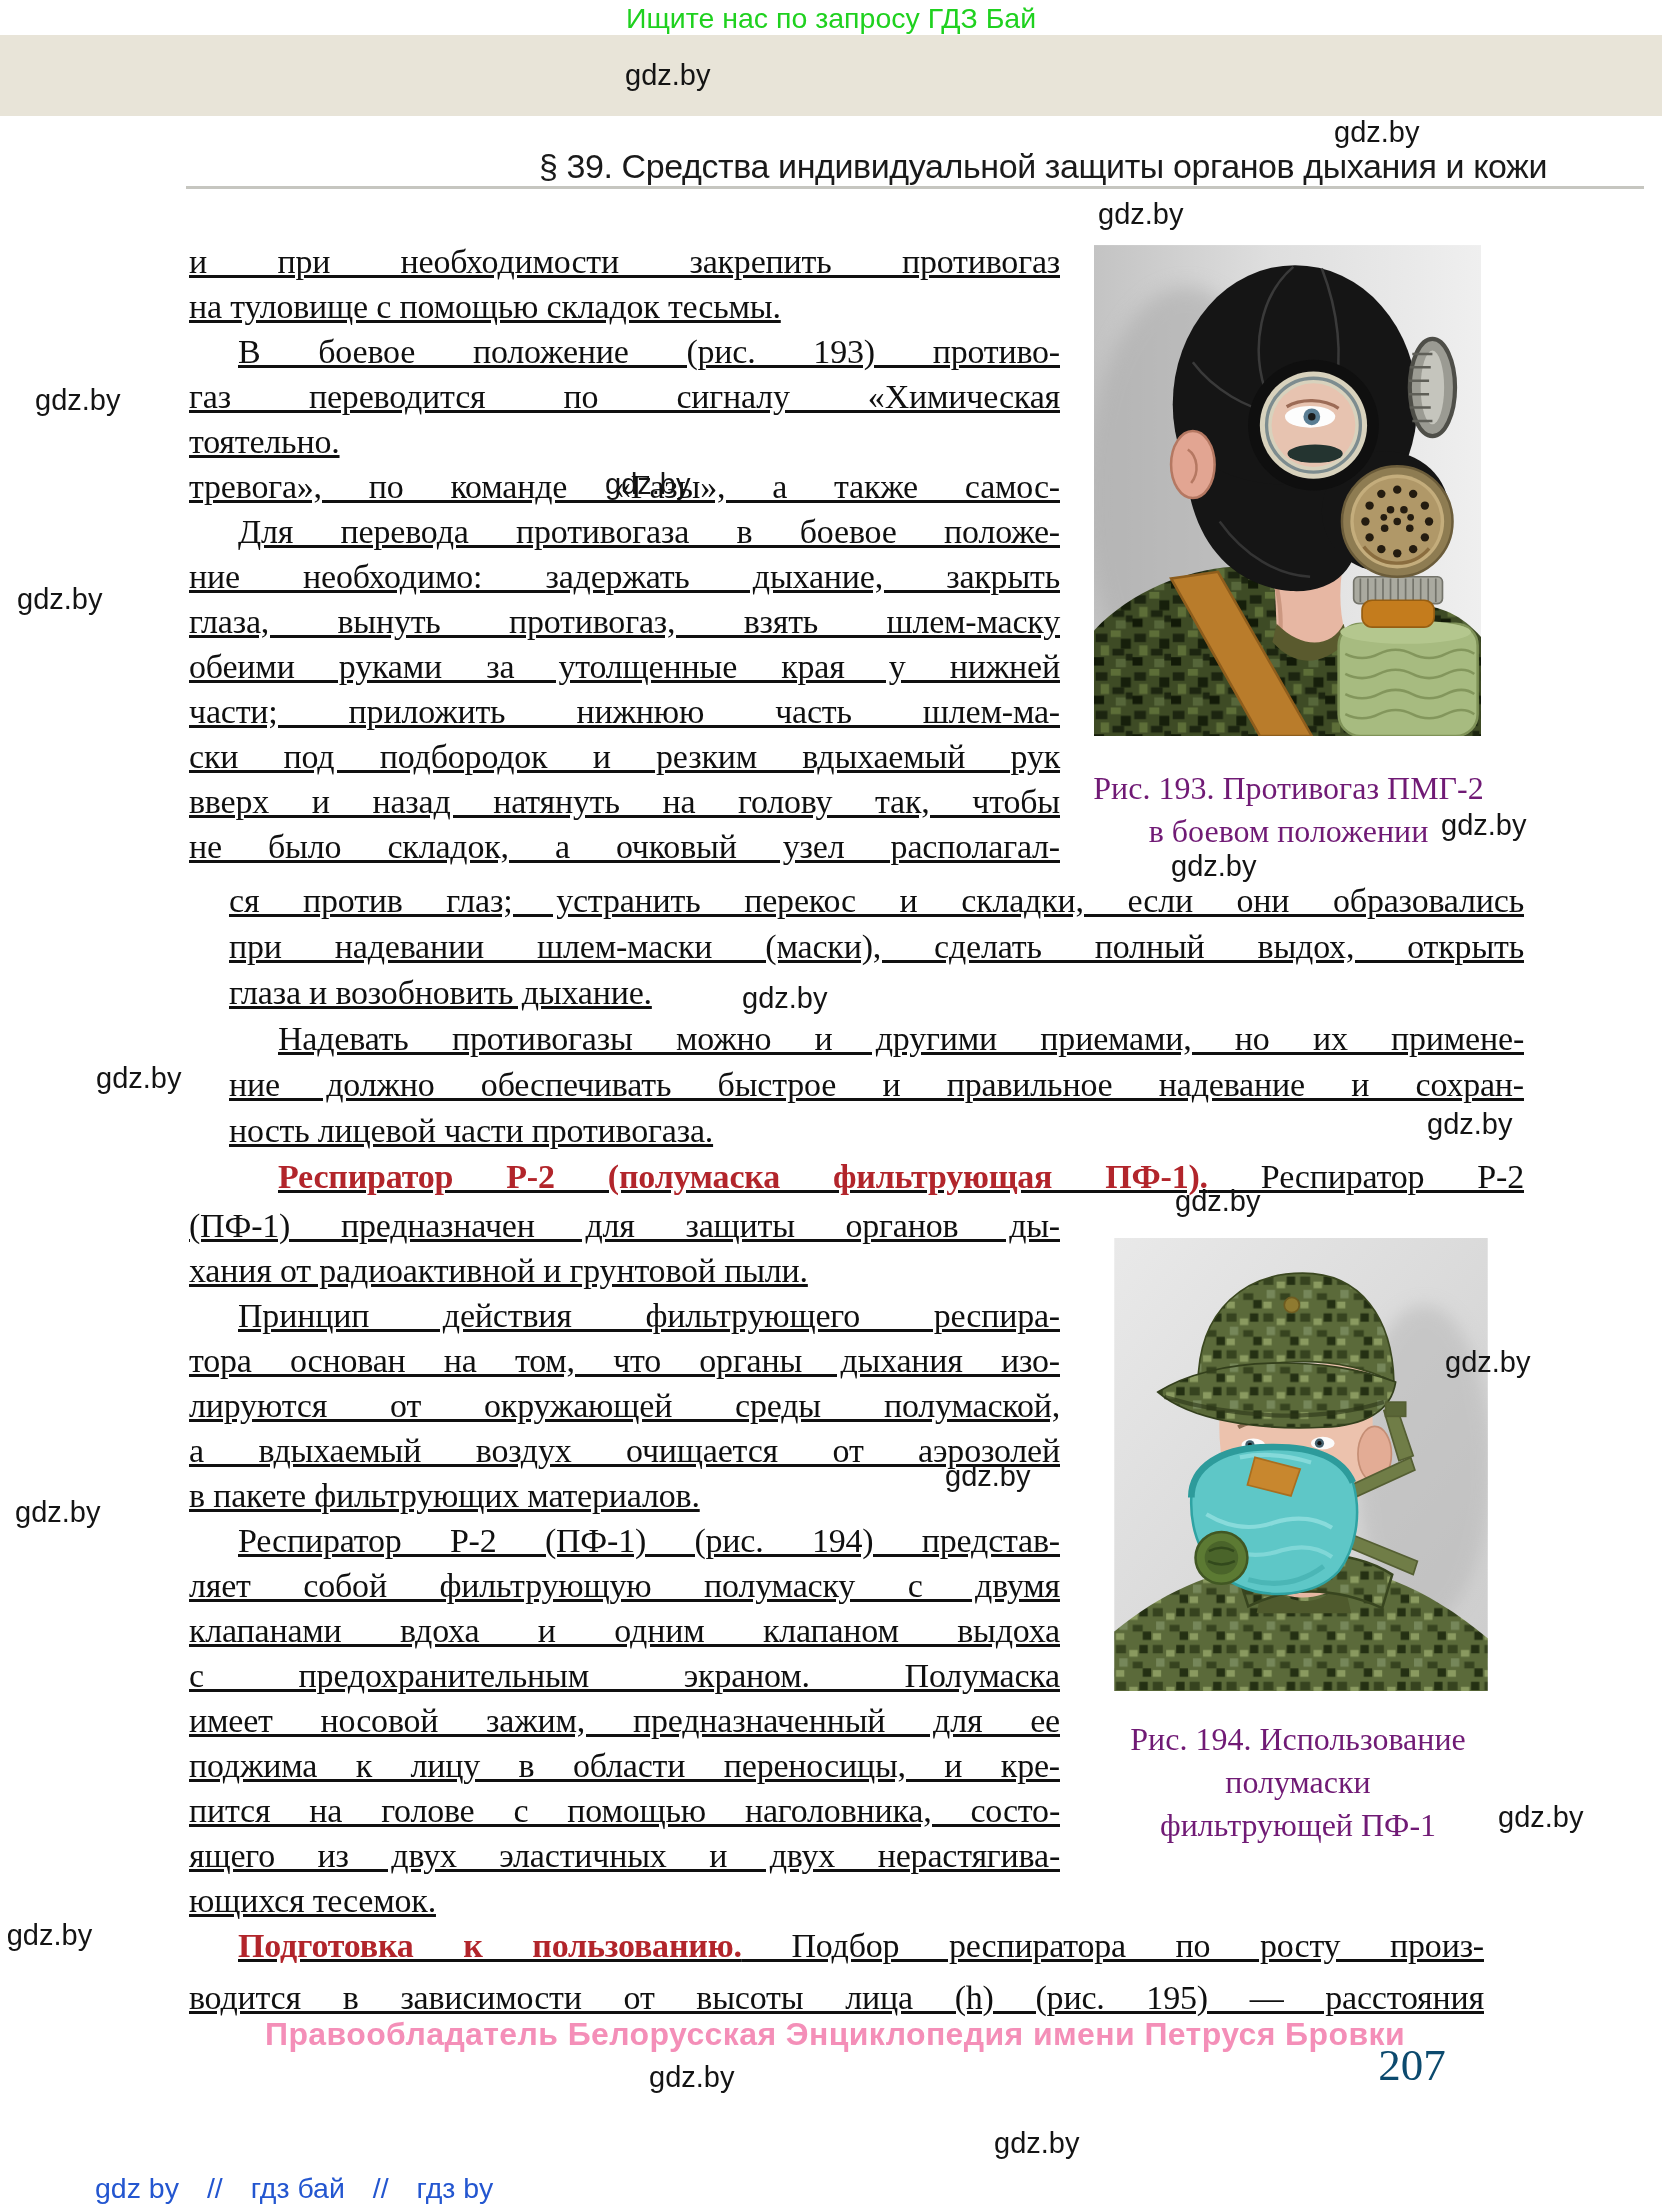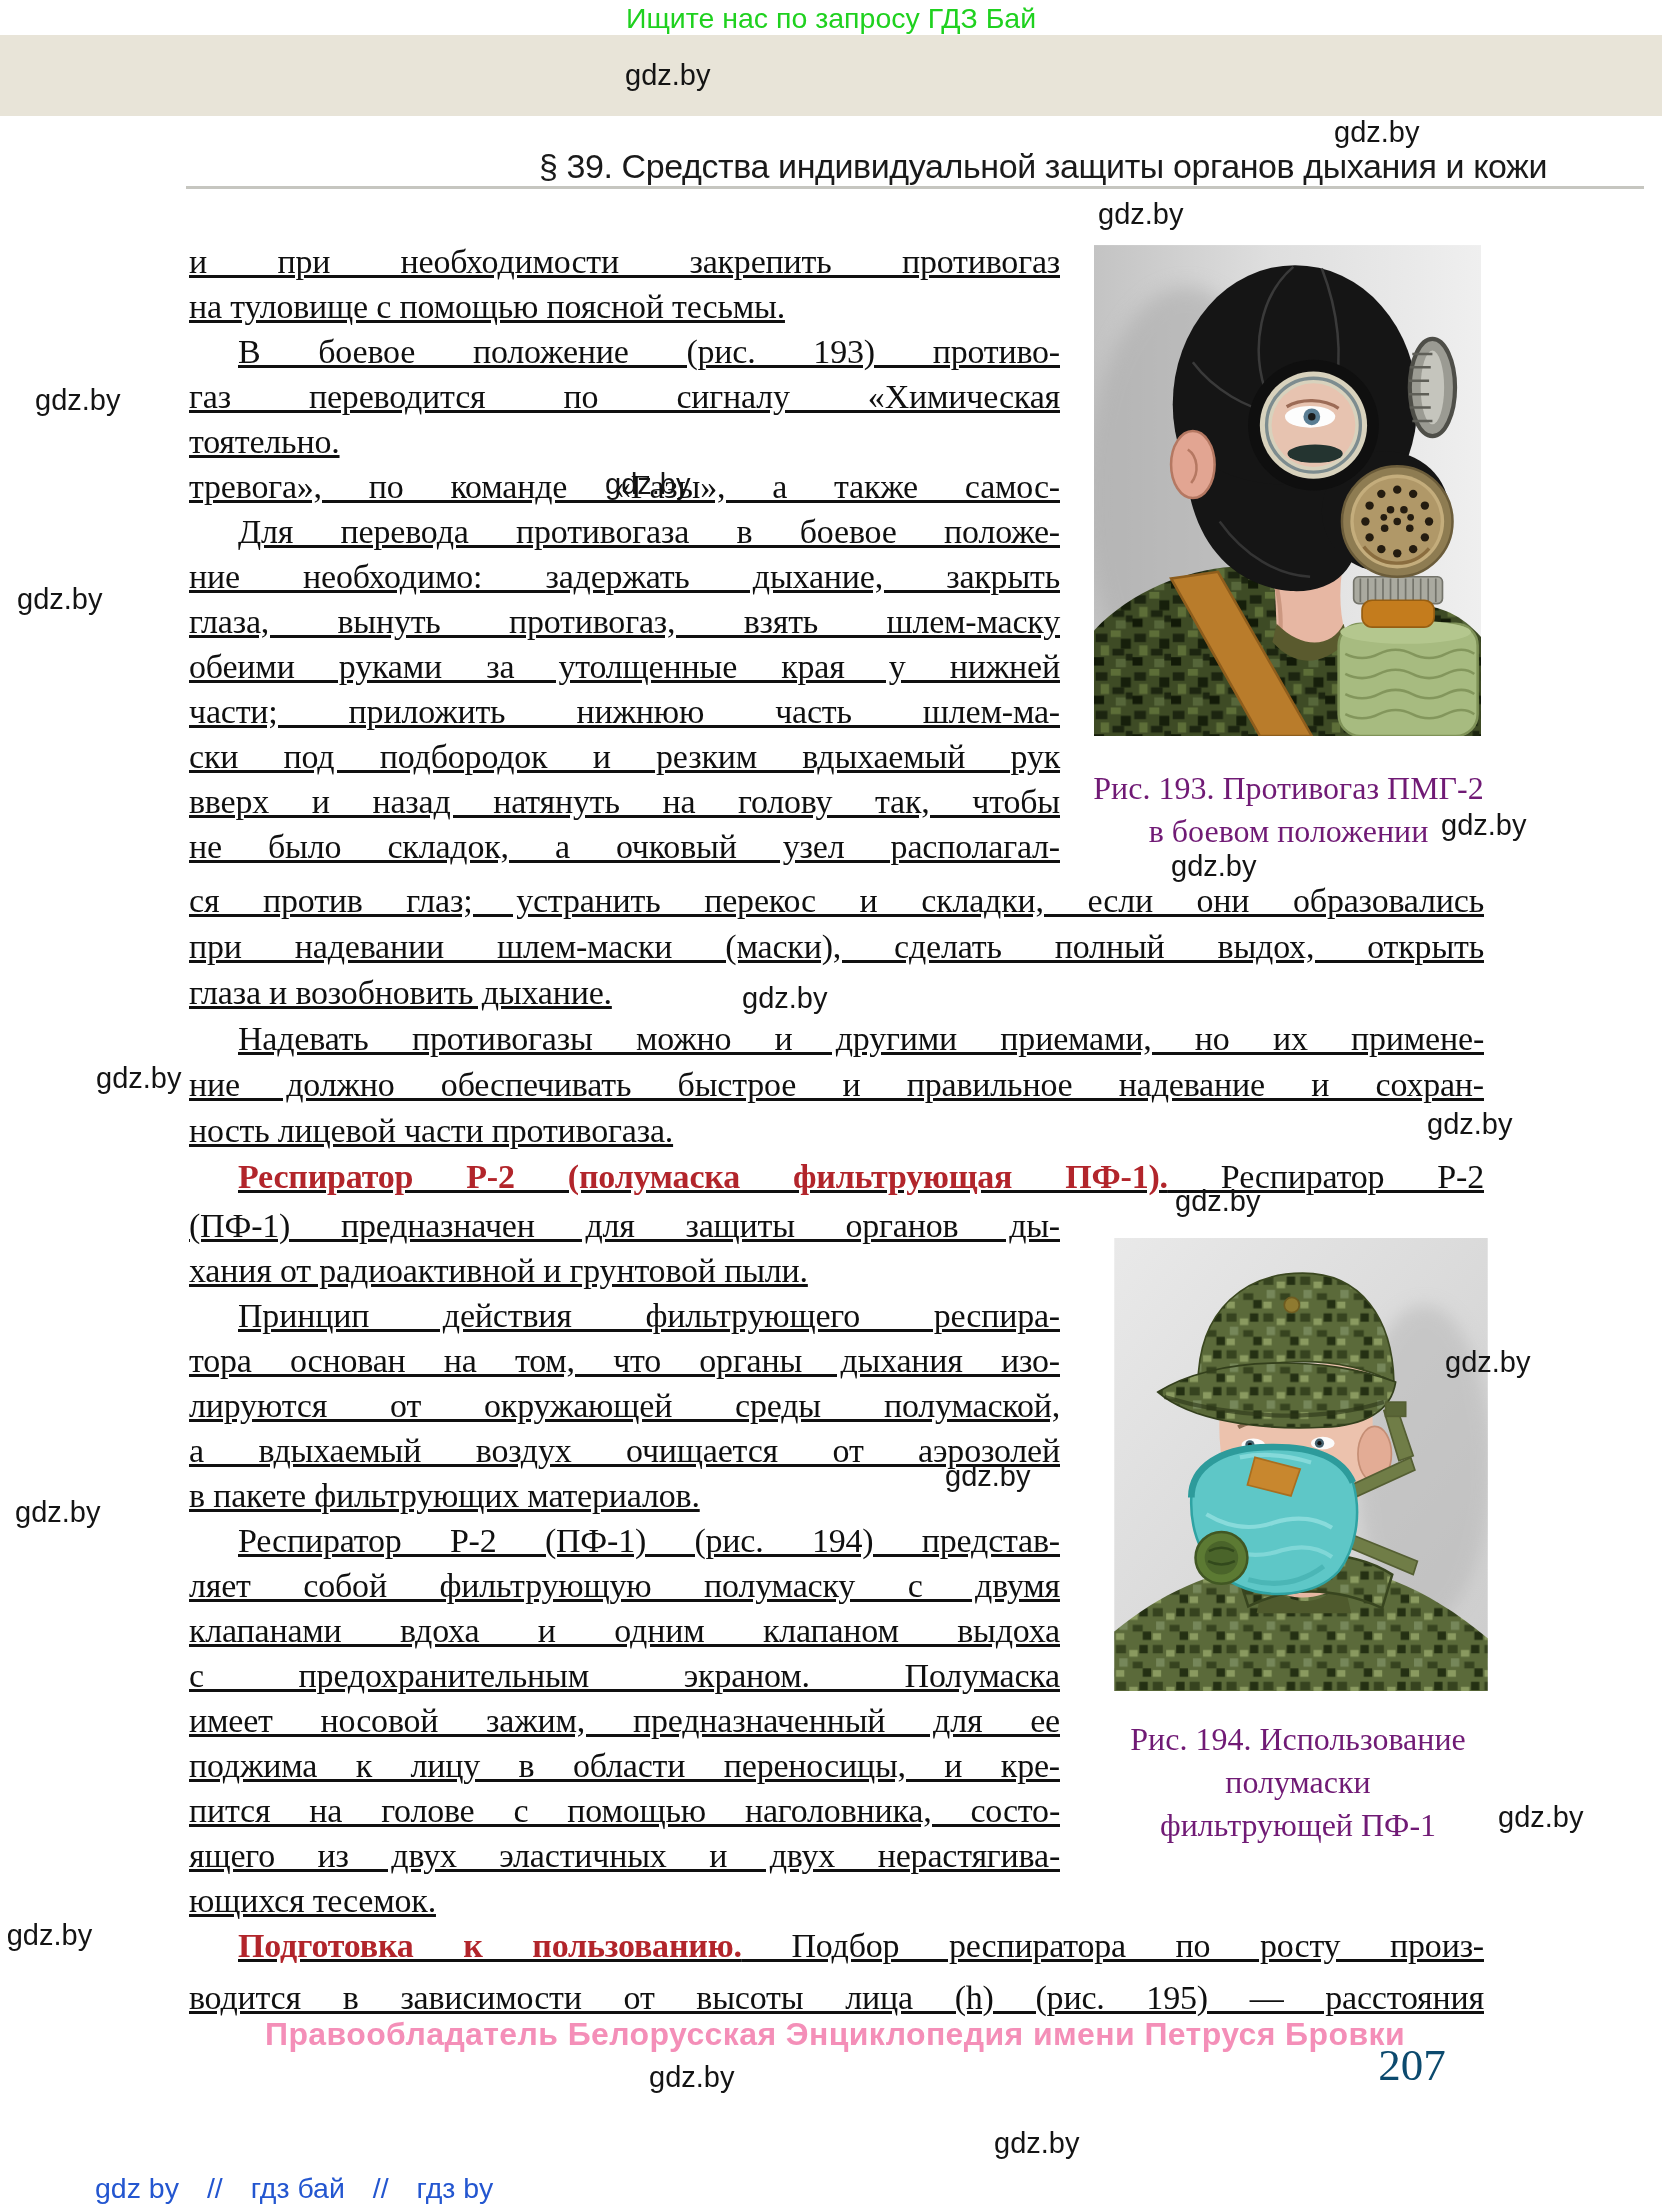--- a/index.html
+++ b/index.html
@@ -9,21 +9,21 @@
     --red:#b2252b; --green:#1fd11f; --pink:#f48fb8; --blue:#2356d0; --beige:#e8e4d8;
   }
   .banner{position:absolute;top:1.7px;left:0;width:100%;text-align:center;
           font-family:"Liberation Sans",sans-serif;font-size:28.5px;color:var(--green);}
   .band{position:absolute;top:35px;left:0;width:100%;height:81px;background:var(--beige);}
   .header{position:absolute;top:147px;left:419px;width:1248px;text-align:center;
           font-family:"Liberation Sans",sans-serif;font-size:34px;letter-spacing:-0.4px;color:#1a1a1a;}
   .rule{position:absolute;top:186px;left:186px;width:1458px;height:3.4px;background:#c6c6c0;}
   .wm{position:absolute;font-family:"Liberation Sans",sans-serif;font-size:29px;color:#141414;white-space:nowrap;}
   .sec{position:absolute;font-size:34px;line-height:45px;letter-spacing:-0.2px;}
-  .sec.lh55{line-height:46px;}
+  .sec.lh55{line-height:46px;margin-left:40px;}
   .sec.lh62{line-height:52px;}
   .ln{white-space:normal;text-decoration:underline;}
   .jf{text-align:justify;text-align-last:justify;}
   .ind{text-indent:49px;}
   .red{color:var(--red);font-weight:bold;}
   .cap{position:absolute;font-family:Liberation Serif, serif;font-size:32px;line-height:43px;
        text-align:center;color:#701a75;}
   .photo{position:absolute;}
   .copyright{position:absolute;top:2016px;left:127px;width:1416px;text-align:center;
              font-family:"Liberation Sans",sans-serif;font-size:32px;color:var(--pink);letter-spacing:0.4px;font-weight:bold;}
@@ -44,21 +44,21 @@
   <span class="wm" style="left:625px;top:59px;">gdz.by</span>
   <span class="wm" style="left:1334px;top:116px;">gdz.by</span>
 
   <div class="header">§ 39. Средства индивидуальной защиты органов дыхания и кожи</div>
   <div class="rule"></div>
 
   <span class="wm" style="left:1098px;top:198px;">gdz.by</span>
 
   <div class="sec" style="left:189px;top:239px;width:871px;">
     <div class="ln jf">и при необходимости закрепить противогаз</div>
-    <div class="ln">на туловище с помощью поясной тесьмы.</div>
+    <div class="ln">на туловище с помощью складок тесьмы.</div>
     <div class="ln jf ind">В боевое положение (рис. 193) противо-</div>
     <div class="ln jf">газ переводится по сигналу «Химическая</div>
     <div class="ln">тоятельно.</div>
     <div class="ln jf">тревога», по команде «Газы», а также самос-</div>
     <div class="ln jf ind">Для перевода противогаза в боевое положе-</div>
     <div class="ln jf">ние необходимо: задержать дыхание, закрыть</div>
     <div class="ln jf">глаза, вынуть противогаз, взять шлем-маску</div>
     <div class="ln jf">обеими руками за утолщенные края у нижней</div>
     <div class="ln jf">части; приложить нижнюю часть шлем-ма-</div>
     <div class="ln jf">ски под подбородок и резким вдыхаемый рук</div>

